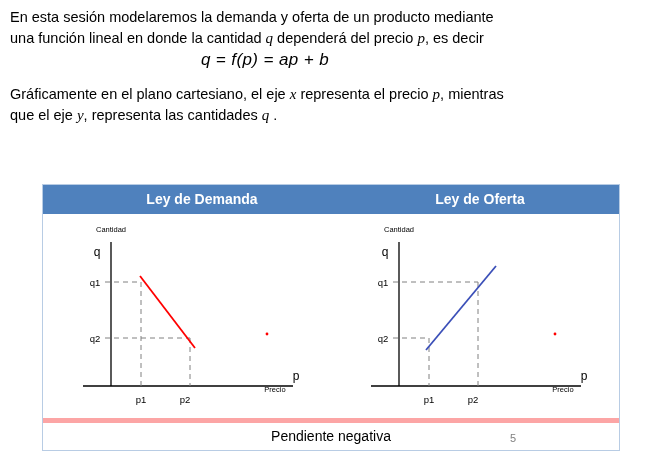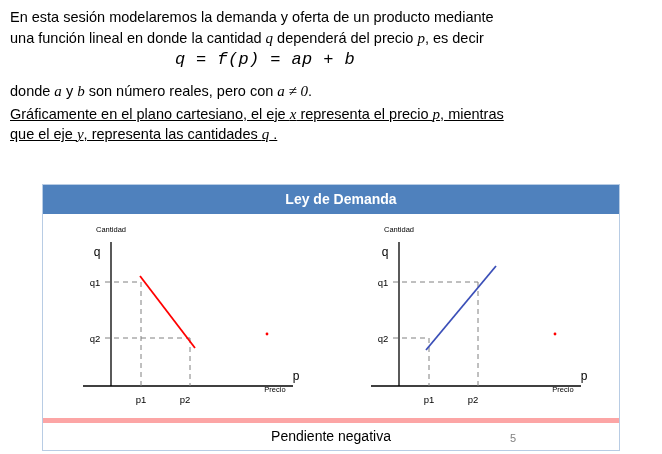--- a/index.html
+++ b/index.html
@@ -23,35 +23,35 @@
     box-sizing: border-box;
     padding: 8px 10px 0 10px;
   }
 
   .para {
     font-size: 14.5px;
     line-height: 1.35;
     margin: 0 0 2px 0;
   }
   .para-2 {
-    text-decoration: underline;
+    margin-top: 14px;
   }
 
   .mathv {
     font-family: "Liberation Serif", serif;
     font-style: italic;
     font-size: 15px;
   }
 
   .eq {
     text-align: center;
-    font-family: Liberation Mono, monospace;
+    font-family: Liberation Sans, sans-serif;
     font-style: italic;
     font-size: 17px;
-    margin: 2px 0 12px 0;
+    margin: 2px 0 0 0;
     letter-spacing: 0.4px;
   }
 
   
   .table-block {
     position: absolute;
     left: 42px;
     top: 184px;
     width: 578px;
     border: 1px solid #b8cce4;
@@ -118,33 +118,31 @@
 
 <div class="slide">
 
   <p class="para">
     <span>En esta sesión modelaremos la demanda y oferta de un producto mediante una</span>
     <span>función lineal en donde la cantidad </span><span class="mathv">q</span><span> dependerá del precio </span><span class="mathv">p</span><span>, es decir</span>
   </p>
 
   <div class="eq">q = f(p) = ap + b</div>
 
-  <p class="para">
-    <span>donde </span><span class="mathv">a</span><span> y </span><span class="mathv">b</span><span> son número reales, pero con </span><span class="mathv">a ≠ 0</span><span>.</span>
-  </p>
 
   <p class="para para-2">
     <span>Gráficamente en el plano cartesiano, el eje </span><span class="mathv">x</span><span> representa el precio  </span><span class="mathv">p</span><span>, mientras</span>
     <span>que el eje </span><span class="mathv">y</span><span>, representa las cantidades </span><span class="mathv">q</span><span> .</span>
   </p>
 
   <div class="table-block">
 
     <div class="table-header">
       <div class="th">Ley de Demanda</div>
+      <div class="th">Ley de Oferta</div>
     </div>
 
     <div class="table-body">
 
       <div class="td-chart">
         <svg class="chart-svg" width="289" height="204" viewBox="0 0 289 204">
 
           <line x1="68" y1="28" x2="68" y2="172" stroke="#000000" stroke-width="1.3"></line>
 
           <line x1="40" y1="172" x2="250" y2="172" stroke="#000000" stroke-width="1.3"></line>

